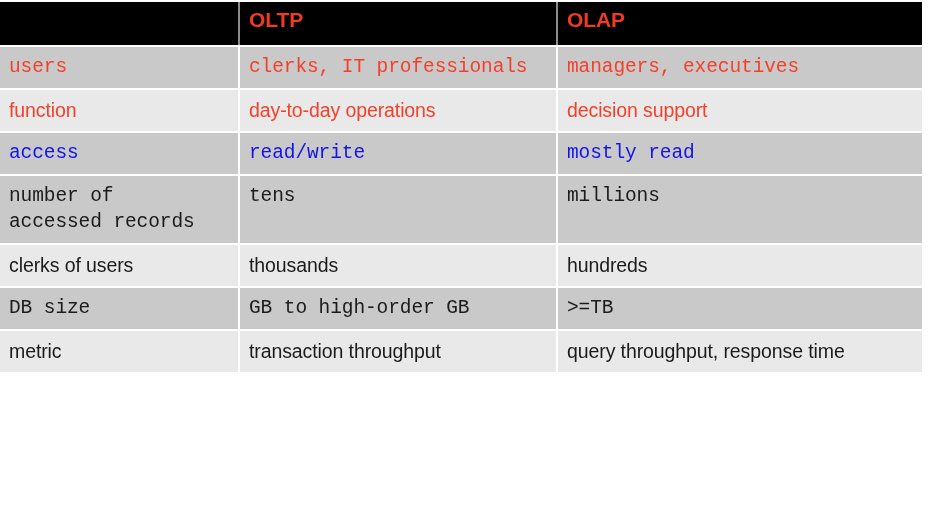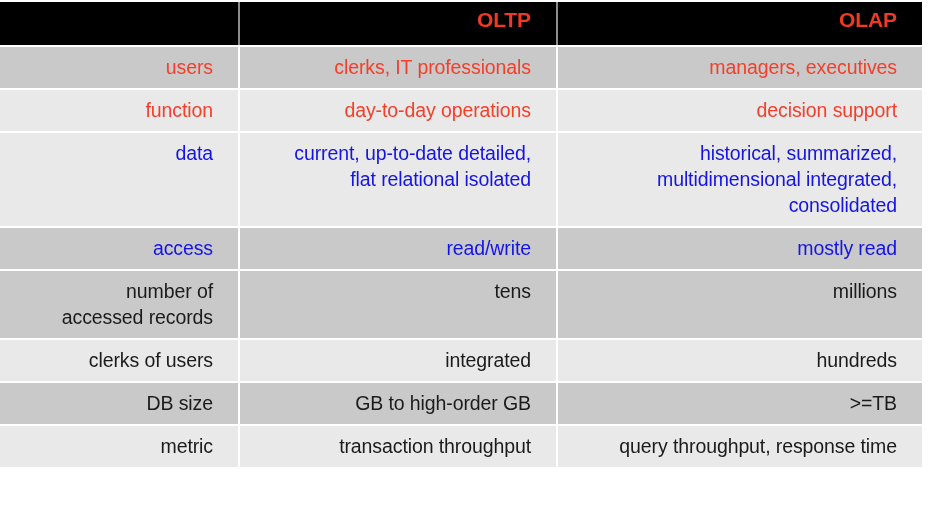--- a/index.html
+++ b/index.html
@@ -24,25 +24,25 @@
     table-layout: fixed;
     width: 922px;
     border-spacing: 0;
   }
   table.cmp col.c1 { width: 239px; }
   table.cmp col.c2 { width: 318px; }
   table.cmp col.c3 { width: 365px; }
 
   table.cmp td, table.cmp th {
     vertical-align: top;
-    padding: 7px 25px 8px 9px;
+    padding: 7px 2px 8px 9px;
     font-size: 19.5px;
     line-height: 26px;
     font-weight: normal;
-    text-align: right;
+    text-align: left;
     border-right: 2px solid #ffffff;
     border-bottom: 2px solid #ffffff;
     white-space: pre-line;
     letter-spacing: -0.1px;
   }
   table.cmp td:last-child, table.cmp th:last-child {
     border-right: none;
   }
 
   
@@ -54,21 +54,21 @@
     height: 32px;
     padding-top: 5px;
     padding-bottom: 6px;
     border-right: 2px solid #8c8c8c;
     border-bottom: 2px solid #ffffff;
   }
   tr.hdr th.blank { color: #000000; }
   tr.hdr th:last-child { border-right: none; }
 
   
-  tr.shade-dark td { background: #c9c9c9; }
+  tr.shade-dark td { background: #c9c9c9; font-family: Liberation Mono, monospace; }
   tr.shade-light td { background: #e9e9e9; }
 
   
   .t-red   { color: #f4402b; }
   .t-blue  { color: #1414e6; }
   .t-black { color: #1b1b1b; }
 </style>
 </head>
 <body>
 
@@ -90,42 +90,34 @@
         <tr class="shade-dark">
           <td class="t-red">users</td>
           <td class="t-red">clerks, IT professionals</td>
           <td class="t-red">managers, executives</td>
         </tr>
         <tr class="shade-light">
           <td class="t-red">function</td>
           <td class="t-red">day-to-day operations</td>
           <td class="t-red">decision support</td>
         </tr>
-        <tr class="shade-light">
-          <td class="t-blue">data</td>
-          <td class="t-blue">current, up-to-date detailed,
-flat relational isolated</td>
-          <td class="t-blue">historical, summarized,
-multidimensional integrated,
-consolidated</td>
-        </tr>
         <tr class="shade-dark">
           <td class="t-blue">access</td>
           <td class="t-blue">read/write</td>
           <td class="t-blue">mostly read</td>
         </tr>
         <tr class="shade-dark">
           <td class="t-black">number of
 accessed records</td>
           <td class="t-black">tens</td>
           <td class="t-black">millions</td>
         </tr>
         <tr class="shade-light">
           <td class="t-black">clerks of users</td>
-          <td class="t-black">integrated</td>
+          <td class="t-black">thousands</td>
           <td class="t-black">hundreds</td>
         </tr>
         <tr class="shade-dark">
           <td class="t-black">DB size</td>
           <td class="t-black">GB to high-order GB</td>
           <td class="t-black">&gt;=TB</td>
         </tr>
         <tr class="shade-light">
           <td class="t-black">metric</td>
           <td class="t-black">transaction throughput</td>

